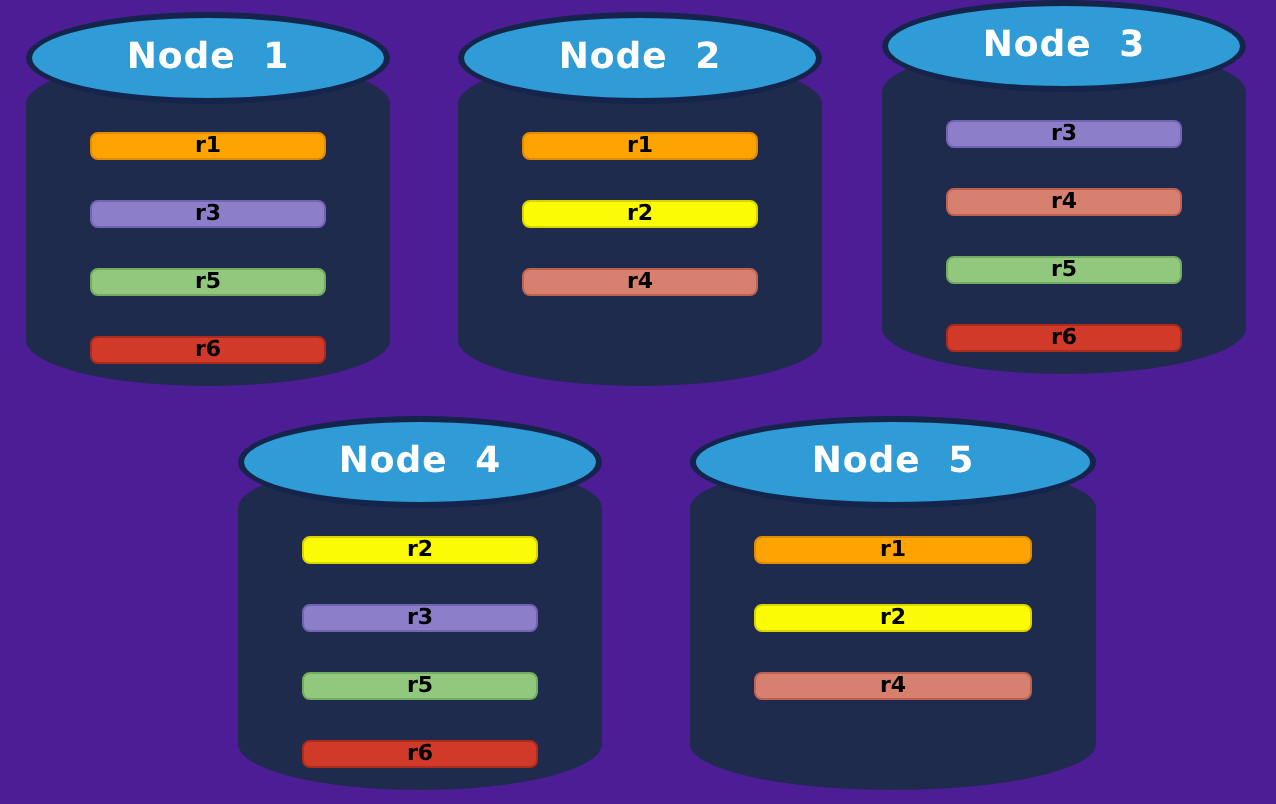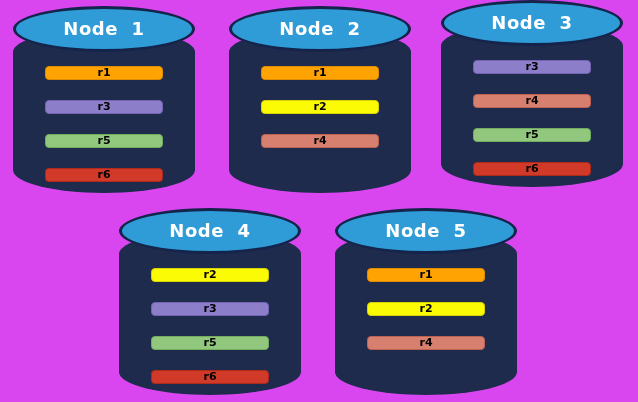--- a/index.html
+++ b/index.html
@@ -8,32 +8,32 @@
     background: #ffffff;
     width: 638px;
     height: 402px;
     overflow: hidden;
     font-family: "DejaVu Sans", sans-serif;
   }
   .canvas {
     position: relative;
     width: 638px;
     height: 402px;
-    background: #d946ef;
+    background: #4c1d95;
   }
   .node {
     position: absolute;
     width: 182px;
     height: 187px;
   }
   .pos0 { left: 13px;  top: 6px;  }
   .pos1 { left: 229px; top: 6px;  }
   .pos2 { left: 441px; top: 0;  }
   .pos3 { left: 119px; top: 208px; }
-  .pos4 { left: 335px; top: 208px; }
+  .pos4 { left: 345px; top: 208px; padding-left: 21px; }
 
   .cyl-body {
     position: absolute;
     left: 0; right: 0;
     top: 23px; bottom: 0;
     background: var(--cyl-body, #1E2B4D);
     border-radius: 50% / 23px;
   }
   .cyl-top {
     position: absolute;

